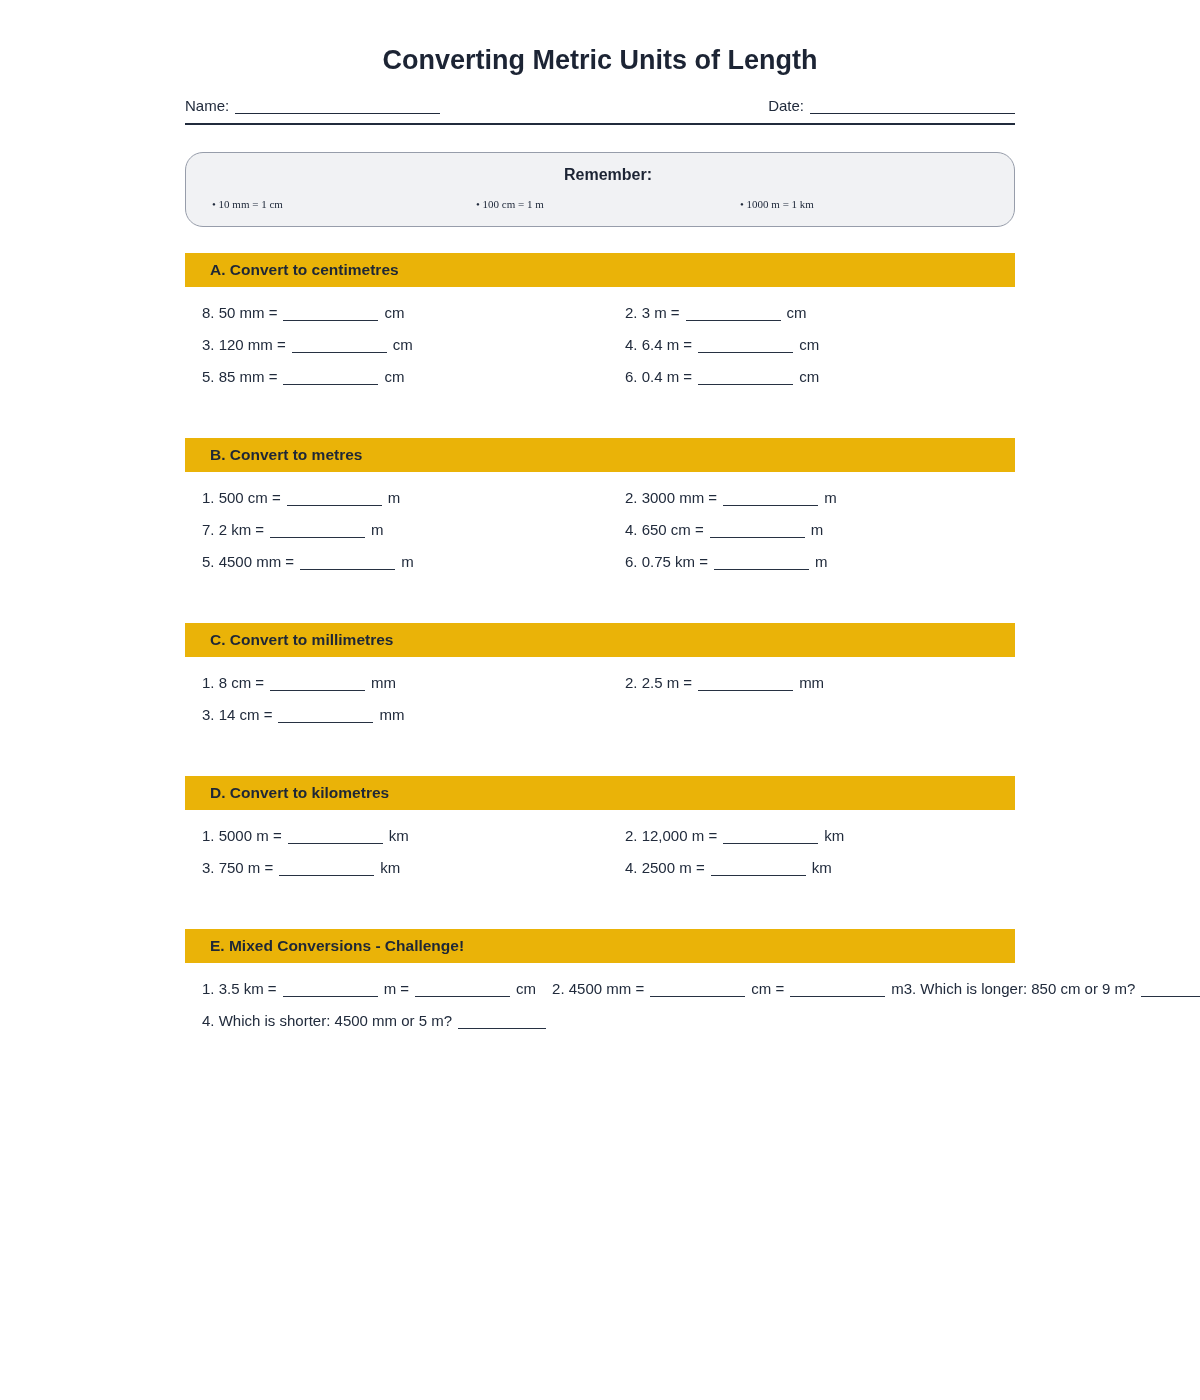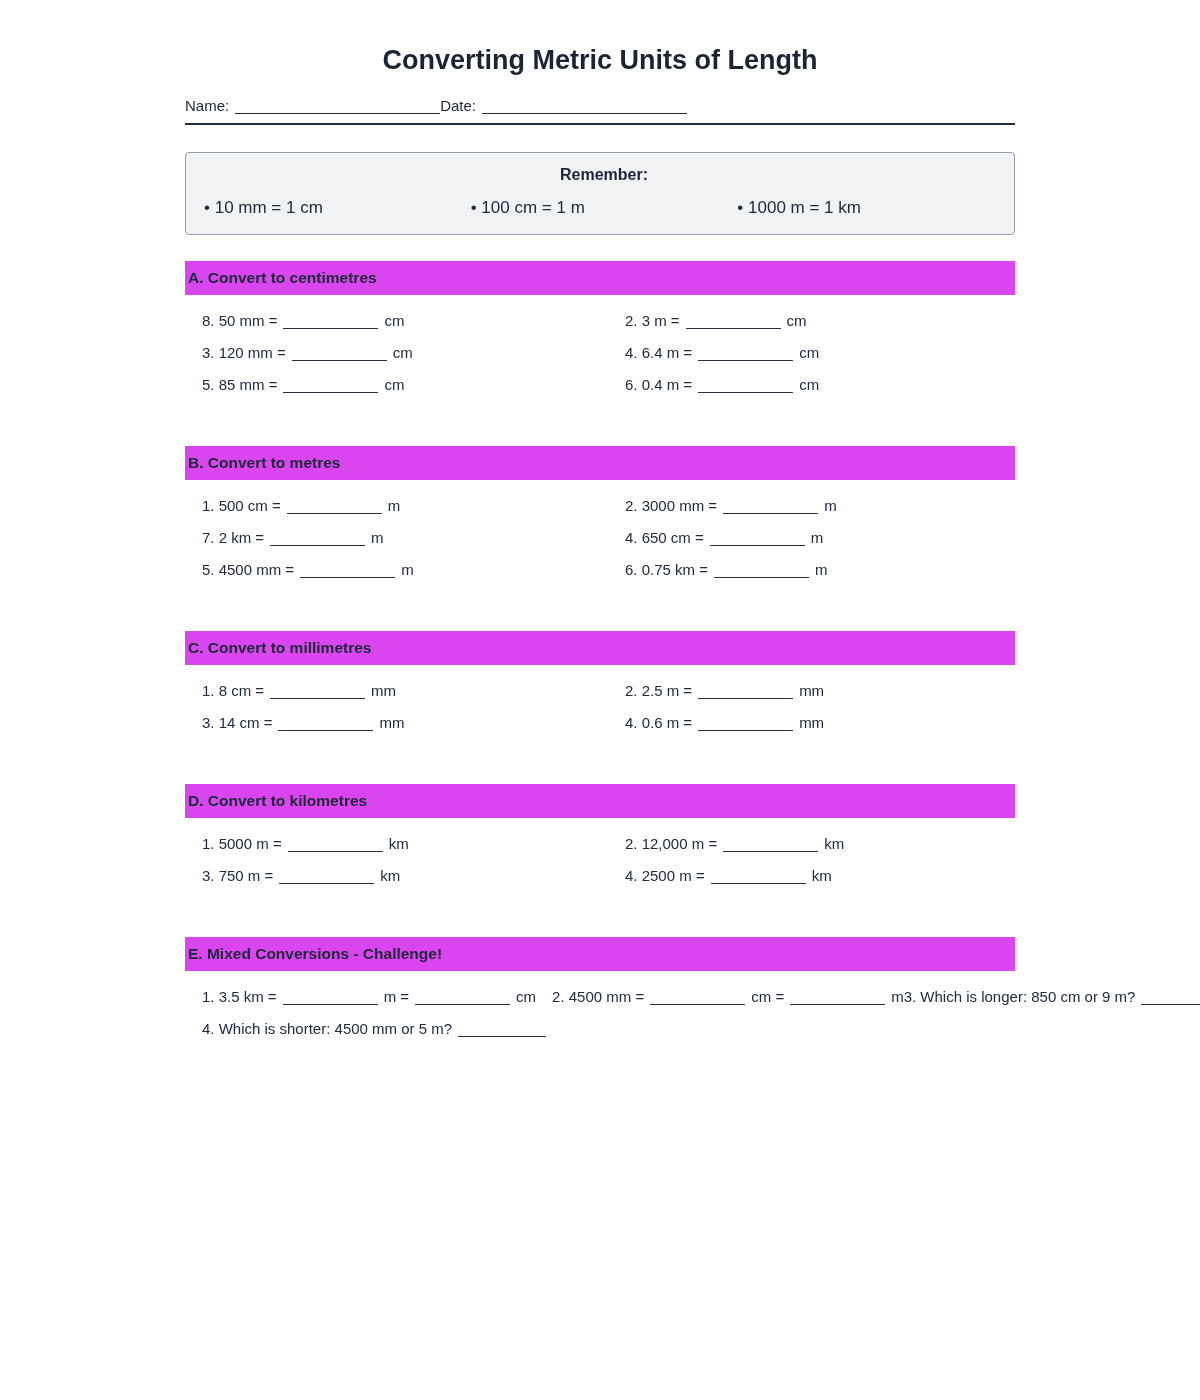--- a/index.html
+++ b/index.html
@@ -18,20 +18,21 @@
   .title {
     text-align: center;
     font-size: 27px;
     font-weight: bold;
     color: #1c2434;
     line-height: 1.05;
   }
   .name-date-row {
     margin-top: 23px;
     display: flex;
+    justify-content: space-between;
     align-items: baseline;
     font-size: 15px;
   }
   .name-group, .date-group { display: flex; align-items: baseline; }
   .write-line {
     display: inline-block;
     width: 205px;
     height: 5px;
     border-bottom: 1.5px solid #212b3c;
     margin-left: 6px;
@@ -39,43 +40,44 @@
   }
   .thick-rule {
     margin-top: 9px;
     height: 2px;
     background: #212b3c;
   }
   .remember-box {
     margin-top: 27px;
     background: #f1f2f4;
     border: 1px solid #979daa;
-    border-radius: 4px;
-    padding: 13px 10px 16px 18px;
+    border-radius: 18px;
+    padding: 13px 10px 16px 26px;
   }
   .remember-title {
     text-align: center;
     font-weight: bold;
     font-size: 16px;
     color: #1c2434;
   }
   .remember-facts {
     display: flex;
     margin-top: 14px;
   }
   .remember-fact {
     flex: 1;
-    font-size: 17px;
+    font-size: 11px;
+    font-family: Liberation Serif, serif;
   }
   .section { margin-top: 0; }
   .section:first-of-type { margin-top: 0; }
   .section-header {
     margin-top: 26px;
-    background: #d946ef;
-    padding: 8px 3px;
+    background: #eab308;
+    padding: 8px 25px;
     font-size: 15.5px;
     font-weight: bold;
     color: #1e2736;
   }
   .problems {
     padding: 10px 0 19px 17px;
     display: grid;
     grid-template-columns: 423px 1fr;
   }
   .problems.one-col { grid-template-columns: 1fr 1fr 1fr; }
@@ -148,21 +150,20 @@
       <div class="problem"><span>6. 0.75 km =</span><span class="blank"></span><span>m</span></div>
     </div>
   </div>
 
   <div class="section">
     <div class="section-header">C. Convert to millimetres</div>
     <div class="problems">
       <div class="problem"><span>1. 8 cm =</span><span class="blank"></span><span>mm</span></div>
       <div class="problem"><span>2. 2.5 m =</span><span class="blank"></span><span>mm</span></div>
       <div class="problem"><span>3. 14 cm =</span><span class="blank"></span><span>mm</span></div>
-      <div class="problem"><span>4. 0.6 m =</span><span class="blank"></span><span>mm</span></div>
     </div>
   </div>
 
   <div class="section">
     <div class="section-header">D. Convert to kilometres</div>
     <div class="problems">
       <div class="problem"><span>1. 5000 m =</span><span class="blank"></span><span>km</span></div>
       <div class="problem"><span>2. 12,000 m =</span><span class="blank"></span><span>km</span></div>
       <div class="problem"><span>3. 750 m =</span><span class="blank"></span><span>km</span></div>
       <div class="problem"><span>4. 2500 m =</span><span class="blank"></span><span>km</span></div>

